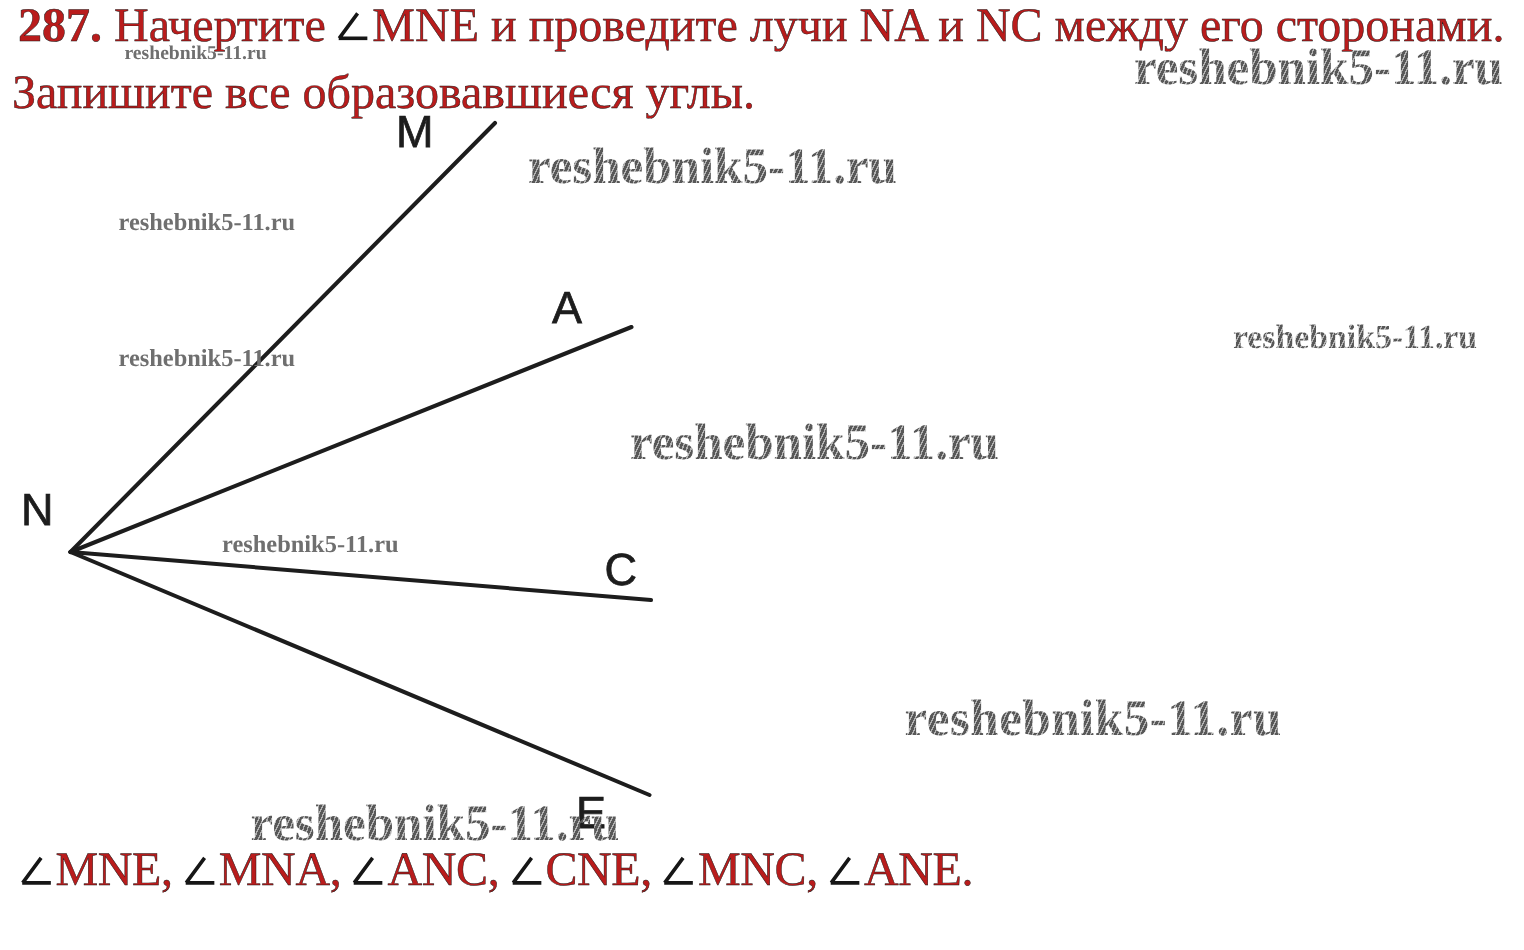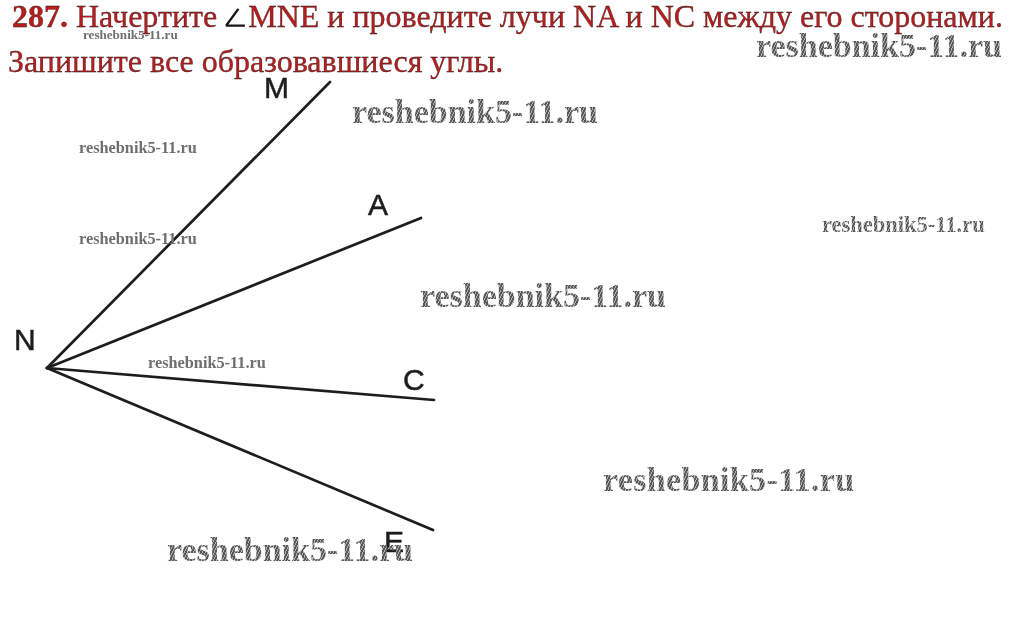--- a/index.html
+++ b/index.html
@@ -31,20 +31,33 @@
       <text x="403" y="390">C</text>
       <text x="384" y="552">E</text>
     </g>
   </svg>
 
   <div class="txt" id="l1" style="left:12px;top:0.4px;"><b>287.</b> Начертите <svg class="ang" width="21" height="22" viewBox="0 0 21 22">
         <path d="M0.8 20.6 H19.9 M1.1 20.6 L13.4 3.9" stroke="#161616" stroke-width="2.4" fill="none"></path>
       </svg>MNE и проведите лучи NA и NC между его сторонами.</div>
   <div class="txt" id="l2" style="left:8px;top:45px;">Запишите все образовавшиеся углы.</div>
 
+  <div class="txt" id="l3" style="left:14px;top:562.9px;letter-spacing:-0.25px;"><svg class="ang" width="21" height="22" viewBox="0 0 21 22">
+        <path d="M0.8 20.6 H19.9 M1.1 20.6 L13.4 3.9" stroke="#161616" stroke-width="2.4" fill="none"></path>
+      </svg>MNE, <svg class="ang" width="21" height="22" viewBox="0 0 21 22">
+        <path d="M0.8 20.6 H19.9 M1.1 20.6 L13.4 3.9" stroke="#161616" stroke-width="2.4" fill="none"></path>
+      </svg>MNA, <svg class="ang" width="21" height="22" viewBox="0 0 21 22">
+        <path d="M0.8 20.6 H19.9 M1.1 20.6 L13.4 3.9" stroke="#161616" stroke-width="2.4" fill="none"></path>
+      </svg>ANC, <svg class="ang" width="21" height="22" viewBox="0 0 21 22">
+        <path d="M0.8 20.6 H19.9 M1.1 20.6 L13.4 3.9" stroke="#161616" stroke-width="2.4" fill="none"></path>
+      </svg>CNE, <svg class="ang" width="21" height="22" viewBox="0 0 21 22">
+        <path d="M0.8 20.6 H19.9 M1.1 20.6 L13.4 3.9" stroke="#161616" stroke-width="2.4" fill="none"></path>
+      </svg>MNC, <svg class="ang" width="21" height="22" viewBox="0 0 21 22">
+        <path d="M0.8 20.6 H19.9 M1.1 20.6 L13.4 3.9" stroke="#161616" stroke-width="2.4" fill="none"></path>
+      </svg>ANE.</div>
 
   <div class="wm wmsolid" id="w1" style="left:47px;  top:27.8px; font-size:13.1px;">reshebnik5-11.ru</div>
   <div class="wm" id="w2" style="left:720px; top:29.2px; font-size:34px;">reshebnik5-11.ru</div>
   <div class="wm" id="w3" style="left:316px; top:95.2px; font-size:34px;">reshebnik5-11.ru</div>
   <div class="wm wmsolid" id="w4" style="left:43px;  top:139.5px;font-size:16.3px;">reshebnik5-11.ru</div>
   <div class="wm wmsolid" id="w5" style="left:43px;  top:230.9px;font-size:16.3px;">reshebnik5-11.ru</div>
   <div class="wm" id="w6" style="left:786px; top:214.2px;font-size:22.5px;">reshebnik5-11.ru</div>
   <div class="wm" id="w7" style="left:384px; top:279.2px;font-size:34px;">reshebnik5-11.ru</div>
   <div class="wm wmsolid" id="w8" style="left:112px; top:355.3px;font-size:16.3px;">reshebnik5-11.ru</div>
   <div class="wm" id="w9" style="left:567px; top:462.6px;font-size:34px;letter-spacing:0.35px;">reshebnik5-11.ru</div>

